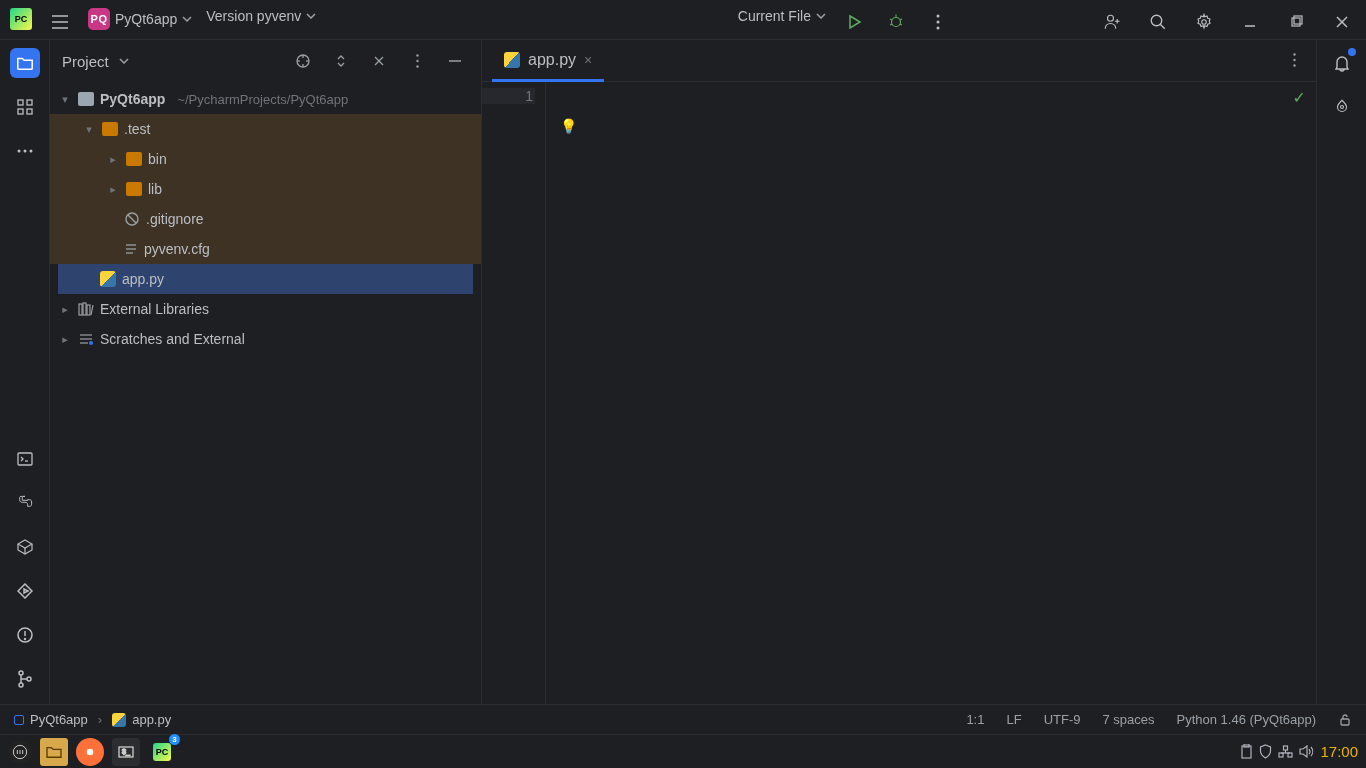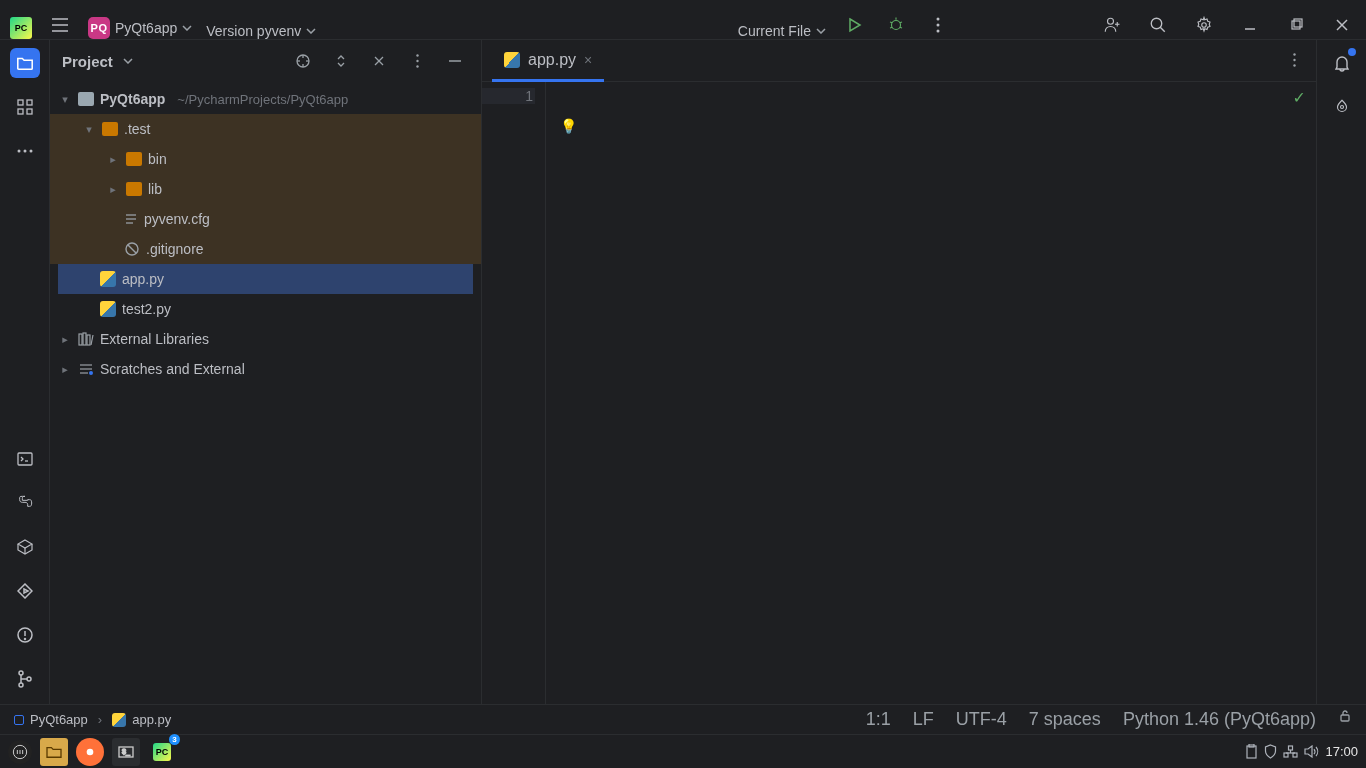--- a/index.html
+++ b/index.html
@@ -5,42 +5,42 @@
   * { margin:0; padding:0; box-sizing:border-box; font-family: -apple-system, "Segoe UI", sans-serif; }
   html,body { width:1366px; height:768px; background:#1e1f22; color:#bcbec4; overflow:hidden; }
   :root{
     --bg:#1e1f22; --bg2:#2b2d30; --bg3:#393b40; --border:#393b40; --text:#bcbec4; --muted:#6f737a;
     --accent:#3574f0; --selected:#2e436e; --pink:#c93885; --orange:#3d3223;
   }
   svg { display:block; }
   .icon-btn { width:28px;height:28px;display:flex;align-items:center;justify-content:center;border-radius:4px;cursor:pointer;}
 
   
-  #topbar{height:40px;background:#1e1f22;display:flex;align-items:flex-end;padding:0 10px;gap:14px;border-bottom:1px solid #2b2d30;}
+  #topbar{height:40px;background:#1e1f22;display:flex;align-items:flex-start;padding:8px 10px;gap:14px;border-bottom:1px solid #2b2d30;}
   #topbar .proj-badge{width:22px;height:22px;border-radius:5px;background:var(--pink);display:flex;align-items:center;justify-content:center;color:#fff;font-size:11px;font-weight:600;letter-spacing:.5px;}
   #topbar .dd{display:flex;align-items:center;gap:5px;font-size:14px;cursor:pointer;}
   #topbar .spacer{flex:1;}
   #topbar .right{display:flex;align-items:center;gap:18px;}
   .pc-logo{width:22px;height:22px;border-radius:3px;background:linear-gradient(135deg,#21d789 0%, #fcf84a 100%);position:relative;}
   .pc-logo::after{content:"PC";position:absolute;inset:0;display:flex;align-items:center;justify-content:center;color:#000;font-size:9px;font-weight:700;}
   .pc-logo-sm{width:18px;height:18px;}
 
   
   #body{display:flex;height:calc(100% - 40px - 30px - 34px);}
   #leftbar{width:50px;background:#1e1f22;border-right:1px solid #2b2d30;display:flex;flex-direction:column;align-items:center;padding-top:8px;gap:14px;}
   #leftbar .tool{width:30px;height:30px;display:flex;align-items:center;justify-content:center;border-radius:6px;cursor:pointer;}
   #leftbar .tool.active{background:#3574f0;}
   #rightbar{width:50px;background:#1e1f22;border-left:1px solid #2b2d30;display:flex;flex-direction:column;align-items:center;padding-top:8px;gap:14px;}
   #rightbar .tool{width:30px;height:30px;display:flex;align-items:center;justify-content:center;border-radius:6px;cursor:pointer;}
   .notif-dot{position:relative;}
   .notif-dot::after{content:"";position:absolute;top:0;right:1px;width:8px;height:8px;border-radius:50%;background:#3574f0;}
 
   
   #project-panel{width:432px;background:#1e1f22;border-right:1px solid #2b2d30;display:flex;flex-direction:column;}
-  #project-head{height:42px;display:flex;align-items:center;padding:0 12px;gap:10px;font-weight:bold;}
+  #project-head{height:42px;display:flex;align-items:center;padding:0 12px;gap:10px;}
   #project-head .title{font-size:15px;}
   #project-head .sp{flex:1;}
   #tree{flex:1;overflow:auto;font-size:14px; padding-top:2px;}
   .tree-row{height:30px;display:flex;align-items:center;gap:6px;cursor:pointer;white-space:nowrap;}
   .tree-row.venv{background:#3d3223;}
   .tree-row.sel{background:#2e436e;margin:0 8px;}
   .tree-row .chev{width:14px;display:flex;justify-content:center;color:#6f737a;font-size:11px;}
   .tree-row .lbl{color:#bcbec4;}
   .tree-row .path{color:#6f737a;margin-left:6px;font-size:13px;}
   .tree-row .bold{font-weight:600;}
@@ -62,28 +62,28 @@
   .gutter-hl{background:#26282e; display:block; padding-right:2px;}
   #code{flex:1;position:relative;background:#1e1f22;}
   #code .bulb{position:absolute;top:36px;left:14px;font-size:14px;}
   #check{position:absolute;top:6px;right:10px;color:#5fad65;font-size:16px;}
 
   
   #nav{height:30px;border-top:1px solid #2b2d30;display:flex;align-items:center;padding:0 14px;gap:10px;font-size:13px;}
   #nav .crumb{display:flex;align-items:center;gap:6px;}
   #nav .sep{color:#6f737a;}
   #nav .sp{flex:1;}
-  #nav .status{display:flex;align-items:flex-start;gap:22px;color:#9aa0a6;font-size:18px;}
+  #nav .status{display:flex;align-items:flex-end;gap:22px;color:#9aa0a6;font-size:13px;}
   .sq{width:10px;height:10px;border:1.5px solid #3574f0;border-radius:2px;}
 
   
   #taskbar{height:34px;background:#1e1f22;border-top:1px solid #2b2d30;display:flex;align-items:center;padding:0 8px;gap:8px;}
   #taskbar .app{width:28px;height:28px;border-radius:3px;display:flex;align-items:center;justify-content:center;}
   #taskbar .sp{flex:1;}
-  #taskbar .tray{display:flex;align-items:center;gap:6px;color:#e5e5e5;font-size:13px;}
+  #taskbar .tray{display:flex;align-items:center;gap:6px;color:#eab308;font-size:15px;}
   .mint{width:24px;height:24px;border-radius:50%;background:#222;display:flex;align-items:center;justify-content:center;}
   .badge-count{position:relative;}
   .badge-count::after{content:"3";position:absolute;top:-4px;right:-4px;width:11px;height:11px;border-radius:50%;background:#1e90ff;color:#fff;font-size:8px;display:flex;align-items:center;justify-content:center;font-weight:600;}
 </style>
 </head>
 <body>
 
 <div id="topbar">
   <span class="pc-logo"></span>
   <span class="icon-btn">
@@ -300,48 +300,44 @@
       </div>
       <div class="tree-row venv" style="padding-left:56px">
         <span class="chev">▸</span>
         <span class="folder-ico orange"></span>
         <span class="lbl">bin</span>
       </div>
       <div class="tree-row venv" style="padding-left:56px">
         <span class="chev">▸</span>
         <span class="folder-ico orange"></span>
         <span class="lbl">lib</span>
+      </div>
+      <div class="tree-row venv" style="padding-left:74px">
+        <span class="gitignore-ico">
+            <svg width="14" height="14" viewBox="0 0 14 14" stroke="#9aa0a6" fill="none" stroke-width="1.4">
+              <circle cx="7" cy="7" r="6"></circle>
+              <line x1="3" y1="3" x2="11" y2="11"></line>
+            </svg>
+          </span>
+        <span class="lbl">.gitignore</span>
       </div>
       <div class="tree-row venv" style="padding-left:74px">
         <span class="lines-ico">
             <svg width="14" height="14" viewBox="0 0 14 14" stroke="#9aa0a6" stroke-width="1.3">
               <line x1="2" y1="3" x2="12" y2="3"></line>
               <line x1="2" y1="7" x2="12" y2="7"></line>
               <line x1="2" y1="11" x2="9" y2="11"></line>
             </svg>
           </span>
         <span class="lbl">pyvenv.cfg</span>
       </div>
-      <div class="tree-row venv" style="padding-left:74px">
-        <span class="gitignore-ico">
-            <svg width="14" height="14" viewBox="0 0 14 14" stroke="#9aa0a6" fill="none" stroke-width="1.4">
-              <circle cx="7" cy="7" r="6"></circle>
-              <line x1="3" y1="3" x2="11" y2="11"></line>
-            </svg>
-          </span>
-        <span class="lbl">.gitignore</span>
-      </div>
 
       <div class="tree-row sel" style="padding-left:42px">
         <span class="py-ico"></span>
         <span class="lbl">app.py</span>
-      </div>
-      <div class="tree-row" style="padding-left:50px">
-        <span class="py-ico"></span>
-        <span class="lbl">test2.py</span>
       </div>
 
       <div class="tree-row" style="padding-left:8px">
         <span class="chev">▸</span>
         <svg width="16" height="14" viewBox="0 0 16 14" fill="none" stroke="#9aa0a6" stroke-width="1.2">
             <rect x="1" y="2" width="3" height="11"></rect>
             <rect x="5" y="1" width="3" height="12"></rect>
             <rect x="9" y="3" width="3" height="10"></rect>
             <line x1="13" y1="13" x2="15" y2="3"></line>
           </svg>
@@ -410,21 +406,21 @@
   </span>
   <span class="sep">›</span>
   <span class="crumb">
     <span class="py-ico" style="width:14px;height:14px"></span>
     <span>app.py</span>
   </span>
   <span class="sp"></span>
   <div class="status">
     <span>1:1</span>
     <span>LF</span>
-    <span>UTF-4</span>
+    <span>UTF-9</span>
     <span>7 spaces</span>
     <span>Python 1.46 (PyQt6app)</span>
     <span>
       <svg width="14" height="14" viewBox="0 0 14 14" fill="none" stroke="#9aa0a6" stroke-width="1.3">
           <rect x="3" y="6" width="8" height="6" rx="1"></rect>
           <path d="M5 6V4a2 2 0 0 1 4 0"></path>
         </svg>
     </span>
   </div>
 </div>

